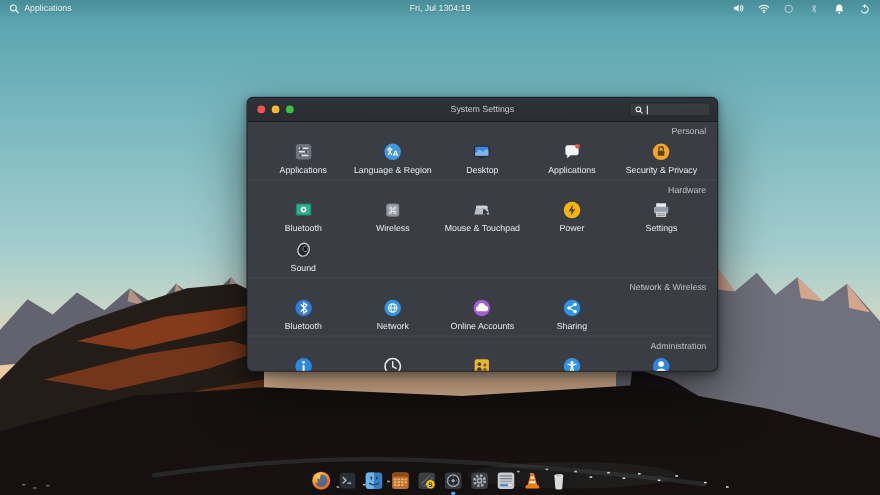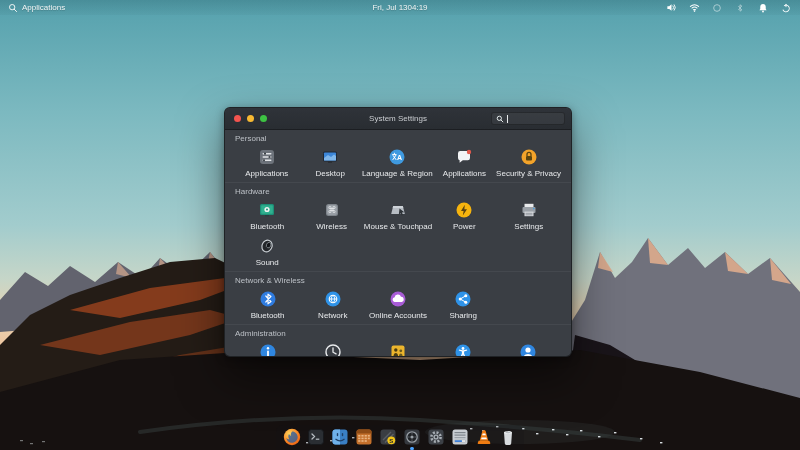--- a/index.html
+++ b/index.html
@@ -10,34 +10,34 @@
   
   .panel{position:absolute;top:0;left:0;right:0;height:15px;display:flex;align-items:center;
     padding:0 8px;box-sizing:border-box;color:#f2f6f6;font-size:8px;
     background:linear-gradient(rgba(8,40,48,.16),rgba(8,40,48,.04));text-shadow:0 1px 1px rgba(0,0,0,.18);}
   .panel-left{display:flex;align-items:center;gap:4px;cursor:default;}
   .panel-clock{position:absolute;left:50%;transform:translateX(-50%);display:flex;}
   .panel-right{margin-left:auto;display:flex;align-items:center;gap:11px;}
   .pind{display:inline-flex;width:12px;height:12px;align-items:center;justify-content:center;}
   .picon{display:inline-flex;width:10px;height:10px;color:#eef4f4;}
   
-  .window{position:absolute;left:224px;top:107px;width:348px;height:250px;border-radius:6px;
+  .window{position:absolute;left:224px;top:88px;width:429px;height:250px;border-radius:6px;
     background:#3a3e44;box-shadow:0 20px 45px rgba(0,0,0,.5),0 2px 8px rgba(0,0,0,.35);
     border:1px solid rgba(0,0,0,.45);box-sizing:border-box;overflow:hidden;}
   .titlebar{position:relative;height:21px;background:linear-gradient(#2f3339,#292d32);
     border-bottom:1px solid rgba(0,0,0,.4);display:flex;align-items:center;}
   .lights{display:flex;gap:6px;margin-left:9px;}
   .light{width:7px;height:7px;border-radius:50%;}
   .titletext{position:absolute;left:0;right:0;text-align:center;font-size:8px;color:#c9ccd0;pointer-events:none;}
   .searchfield{position:absolute;right:6px;top:4px;width:74px;height:13px;border-radius:3px;
     background:rgba(255,255,255,.055);border:1px solid rgba(0,0,0,.3);display:flex;align-items:center;
     padding:0 4px;box-sizing:border-box;gap:3px;color:#9aa0a6;}
   .caret{width:1px;height:8px;background:#e8eaec;}
   .content{height:229px;}
-  .sec{border-top:1px solid rgba(255,255,255,.055);padding:3px 10px 1px;box-sizing:border-box;}
+  .sec{border-top:1px solid rgba(255,255,255,.055);padding:3px 10px 1px;box-sizing:border-box;text-align:right;}
   .sec:first-child{border-top:none;}
   .sec-h{font-size:8px;color:#bcc0c6;margin:1px 0 2px;}
   .grid{display:grid;grid-template-columns:repeat(5,1fr);}
   .tile{display:flex;flex-direction:column;align-items:center;gap:2px;padding:2px 0 3px;cursor:default;}
   .ticon{width:20px;height:20px;display:flex;align-items:center;justify-content:center;}
   .tlabel{font-size:8px;color:#e8eaec;white-space:nowrap;}
   
   .dock{position:absolute;bottom:0px;left:50%;transform:translateX(-50%);display:flex;align-items:flex-end;
     gap:4px;padding:2px 6px 3px;border-radius:7px 7px 0 0;background:rgba(18,20,24,.22);}
   .dicon{position:relative;width:20px;height:20px;display:flex;align-items:center;justify-content:center;cursor:default;}
@@ -187,42 +187,42 @@
                   <circle cx="8" cy="6.7" r="1.1" fill="#3e4349"></circle>
                   <circle cx="12.5" cy="10" r="1.1" fill="#3e4349"></circle>
                   <circle cx="7" cy="13.3" r="1.1" fill="#3e4349"></circle>
                 </svg>
               </span>
               <span class="tlabel">Applications</span>
             </div>
             <div class="tile">
               <span class="ticon">
                 <svg viewBox="0 0 20 20" width="20" height="20">
-                  <rect x="3" y="4.5" width="14" height="10" rx="1.5" fill="#1f2733"></rect>
-                  <rect x="4" y="5.5" width="12" height="8" rx=".8" fill="#3c86d8"></rect>
-                  <path d="M4 11 l4 -3 3 2 3 -2.5 2 1.5 v4.5 h-12 z" fill="#7fb6ea"></path>
-                  <rect x="8" y="14.5" width="4" height="1.2" fill="#252a30"></rect>
-                </svg>
-              </span>
-              <span class="tlabel">Desktop</span>
-            </div>
-            <div class="tile">
-              <span class="ticon">
-                <svg viewBox="0 0 20 20" width="20" height="20">
                   <circle cx="10" cy="10" r="7.5" fill="#3f9ae0"></circle>
                   <g stroke="#fff" stroke-width="1" stroke-linecap="round">
                     <path d="M5.6 7.6 h3.6"></path>
                     <path d="M7.4 6.2 v1.4"></path>
                     <path d="M5.9 12.6 L8.8 8.4"></path>
                     <path d="M6.2 8.6 L9 12.6"></path>
                   </g>
                   <text x="12.6" y="13.4" font-size="7" font-weight="bold" fill="#fff" text-anchor="middle" font-family="Liberation Sans, sans-serif">A</text>
                 </svg>
               </span>
               <span class="tlabel">Language &amp; Region</span>
+            </div>
+            <div class="tile">
+              <span class="ticon">
+                <svg viewBox="0 0 20 20" width="20" height="20">
+                  <rect x="3" y="4.5" width="14" height="10" rx="1.5" fill="#1f2733"></rect>
+                  <rect x="4" y="5.5" width="12" height="8" rx=".8" fill="#3c86d8"></rect>
+                  <path d="M4 11 l4 -3 3 2 3 -2.5 2 1.5 v4.5 h-12 z" fill="#7fb6ea"></path>
+                  <rect x="8" y="14.5" width="4" height="1.2" fill="#252a30"></rect>
+                </svg>
+              </span>
+              <span class="tlabel">Desktop</span>
             </div>
             <div class="tile">
               <span class="ticon">
                 <svg viewBox="0 0 20 20" width="20" height="20">
                   <path d="M4 6.2 q0 -2.2 2.2 -2.2 h7.6 q2.2 0 2.2 2.2 v4.8 q0 2.2 -2.2 2.2 h-5 l-3.2 2.6 v-2.6 q-1.6 -.2 -1.6 -2.2 z" fill="#f2f3f5"></path>
                   <circle cx="15" cy="5" r="2.2" fill="#e25a4d"></circle>
                 </svg>
               </span>
               <span class="tlabel">Applications</span>
             </div>

